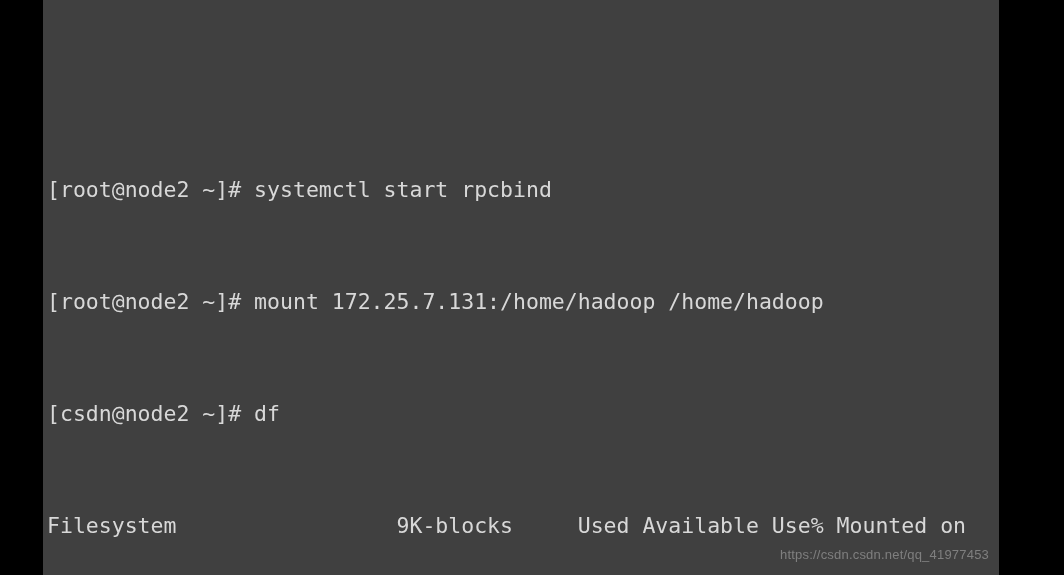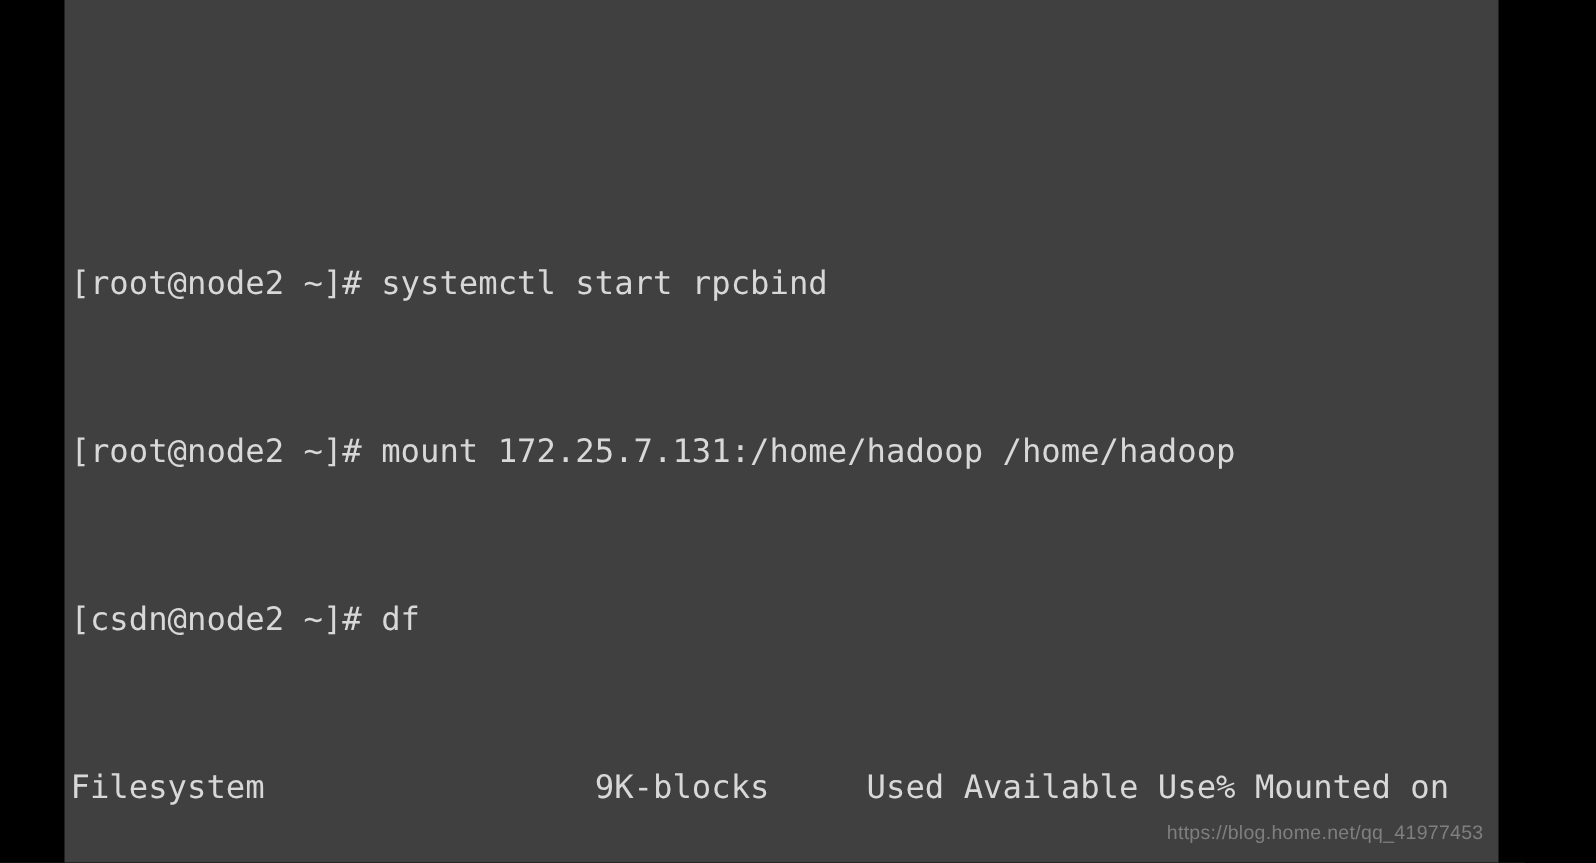--- a/index.html
+++ b/index.html
@@ -92,15 +92,15 @@
     
 
     
 
     
 
     
 
   </div>
 
-  <div id="watermark">https://blog.home.net/qq_41977453</div>
+  <div id="watermark">https://csdn.csdn.net/qq_41977453</div>
 
 </div>
 
 </body></html>

